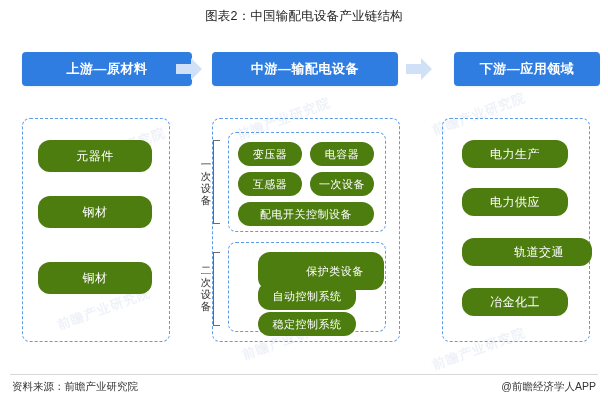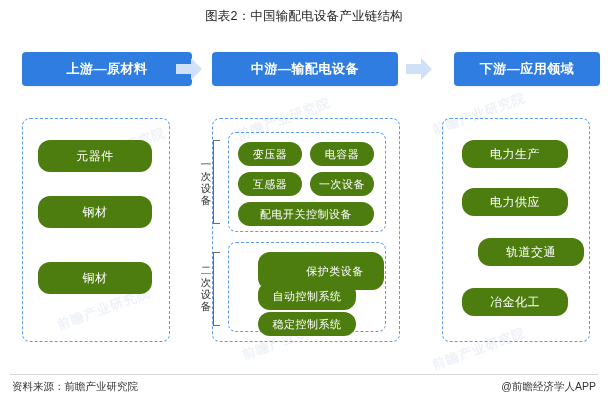--- a/index.html
+++ b/index.html
@@ -143,18 +143,18 @@
 
 <div class="bracket" style="left:213px;top:252px;height:72px;"></div>
 <div class="vlabel" style="left:198px;top:258px;height:60px;">二次设备</div>
 
 <div class="pill small" style="left:258px;top:252px;width:98px;height:38px;padding-left:28px;">保护类设备</div>
 <div class="pill small" style="left:258px;top:282px;width:98px;height:28px;">自动控制系统</div>
 <div class="pill small" style="left:258px;top:312px;width:98px;height:24px;">稳定控制系统</div>
 
 <div class="pill" style="left:462px;top:140px;width:106px;height:28px;">电力生产</div>
 <div class="pill" style="left:462px;top:188px;width:106px;height:28px;">电力供应</div>
-<div class="pill" style="left:478px;top:238px;width:106px;height:28px;">轨道交通</div>
+<div class="pill" style="left:462px;top:238px;width:106px;height:28px;padding-left:24px;">轨道交通</div>
 <div class="pill" style="left:462px;top:288px;width:106px;height:28px;">冶金化工</div>
 
 <div class="hr"></div>
 <div class="src">资料来源：前瞻产业研究院</div>
 <div class="acct">@前瞻经济学人APP</div>
 
 </body></html>

